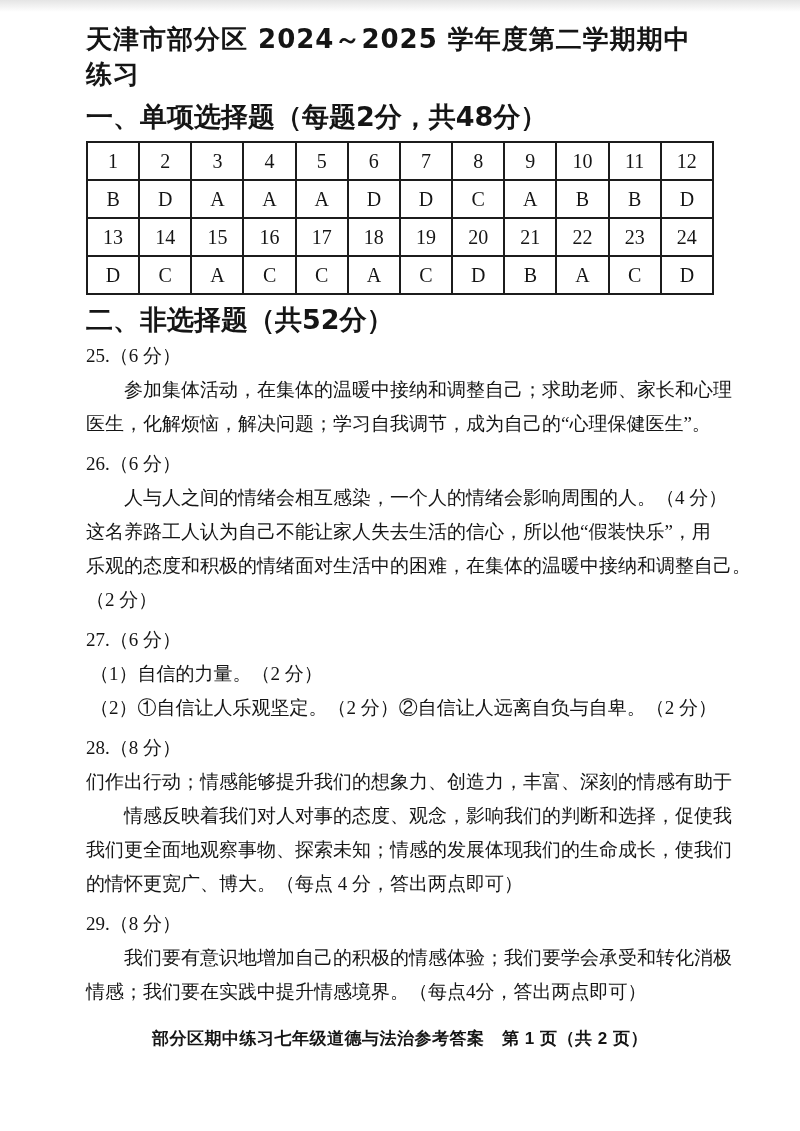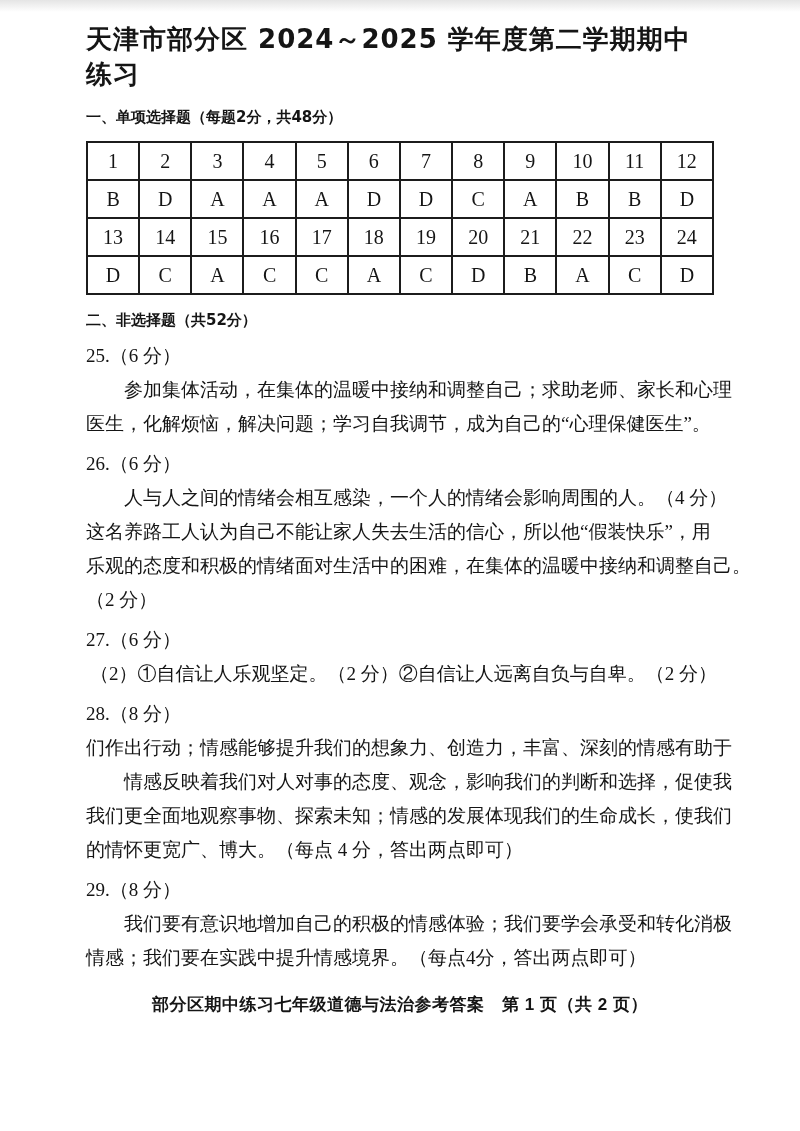--- a/index.html
+++ b/index.html
@@ -30,21 +30,21 @@
     text-align: left;
     font-family: "DejaVu Sans", "Liberation Sans", sans-serif;
     font-weight: bold;
     font-size: 26px;
     line-height: 35px;
     letter-spacing: 1px;
   }
   .section-heading {
     font-family: "DejaVu Sans", "Liberation Sans", sans-serif;
     font-weight: bold;
-    font-size: 15px;
+    font-size: 27px;
     line-height: 26px;
     margin-top: 12px;
   }
   table.answers {
     border-collapse: collapse;
     width: 100%;
     margin-top: 11px;
     table-layout: fixed;
   }
   table.answers td {
@@ -158,20 +158,21 @@
   <div class="body-text">
     <div class="line">26.（6 分）</div>
     <div class="line indent">人与人之间的情绪会相互感染，一个人的情绪会影响周围的人。（4 分）</div>
     <div class="line">这名养路工人认为自己不能让家人失去生活的信心，所以他“假装快乐”，用</div>
     <div class="line">乐观的态度和积极的情绪面对生活中的困难，在集体的温暖中接纳和调整自己。</div>
     <div class="line">（2 分）</div>
   </div>
 
   <div class="body-text">
     <div class="line">27.（6 分）</div>
+    <div class="line small-indent">（1）自信的力量。（2 分）</div>
     <div class="line small-indent">（2）①自信让人乐观坚定。（2 分）②自信让人远离自负与自卑。（2 分）</div>
   </div>
 
   <div class="body-text">
     <div class="line">28.（8 分）</div>
     <div class="line">们作出行动；情感能够提升我们的想象力、创造力，丰富、深刻的情感有助于</div>
     <div class="line indent">情感反映着我们对人对事的态度、观念，影响我们的判断和选择，促使我</div>
     <div class="line">我们更全面地观察事物、探索未知；情感的发展体现我们的生命成长，使我们</div>
     <div class="line">的情怀更宽广、博大。（每点 4 分，答出两点即可）</div>
   </div>

